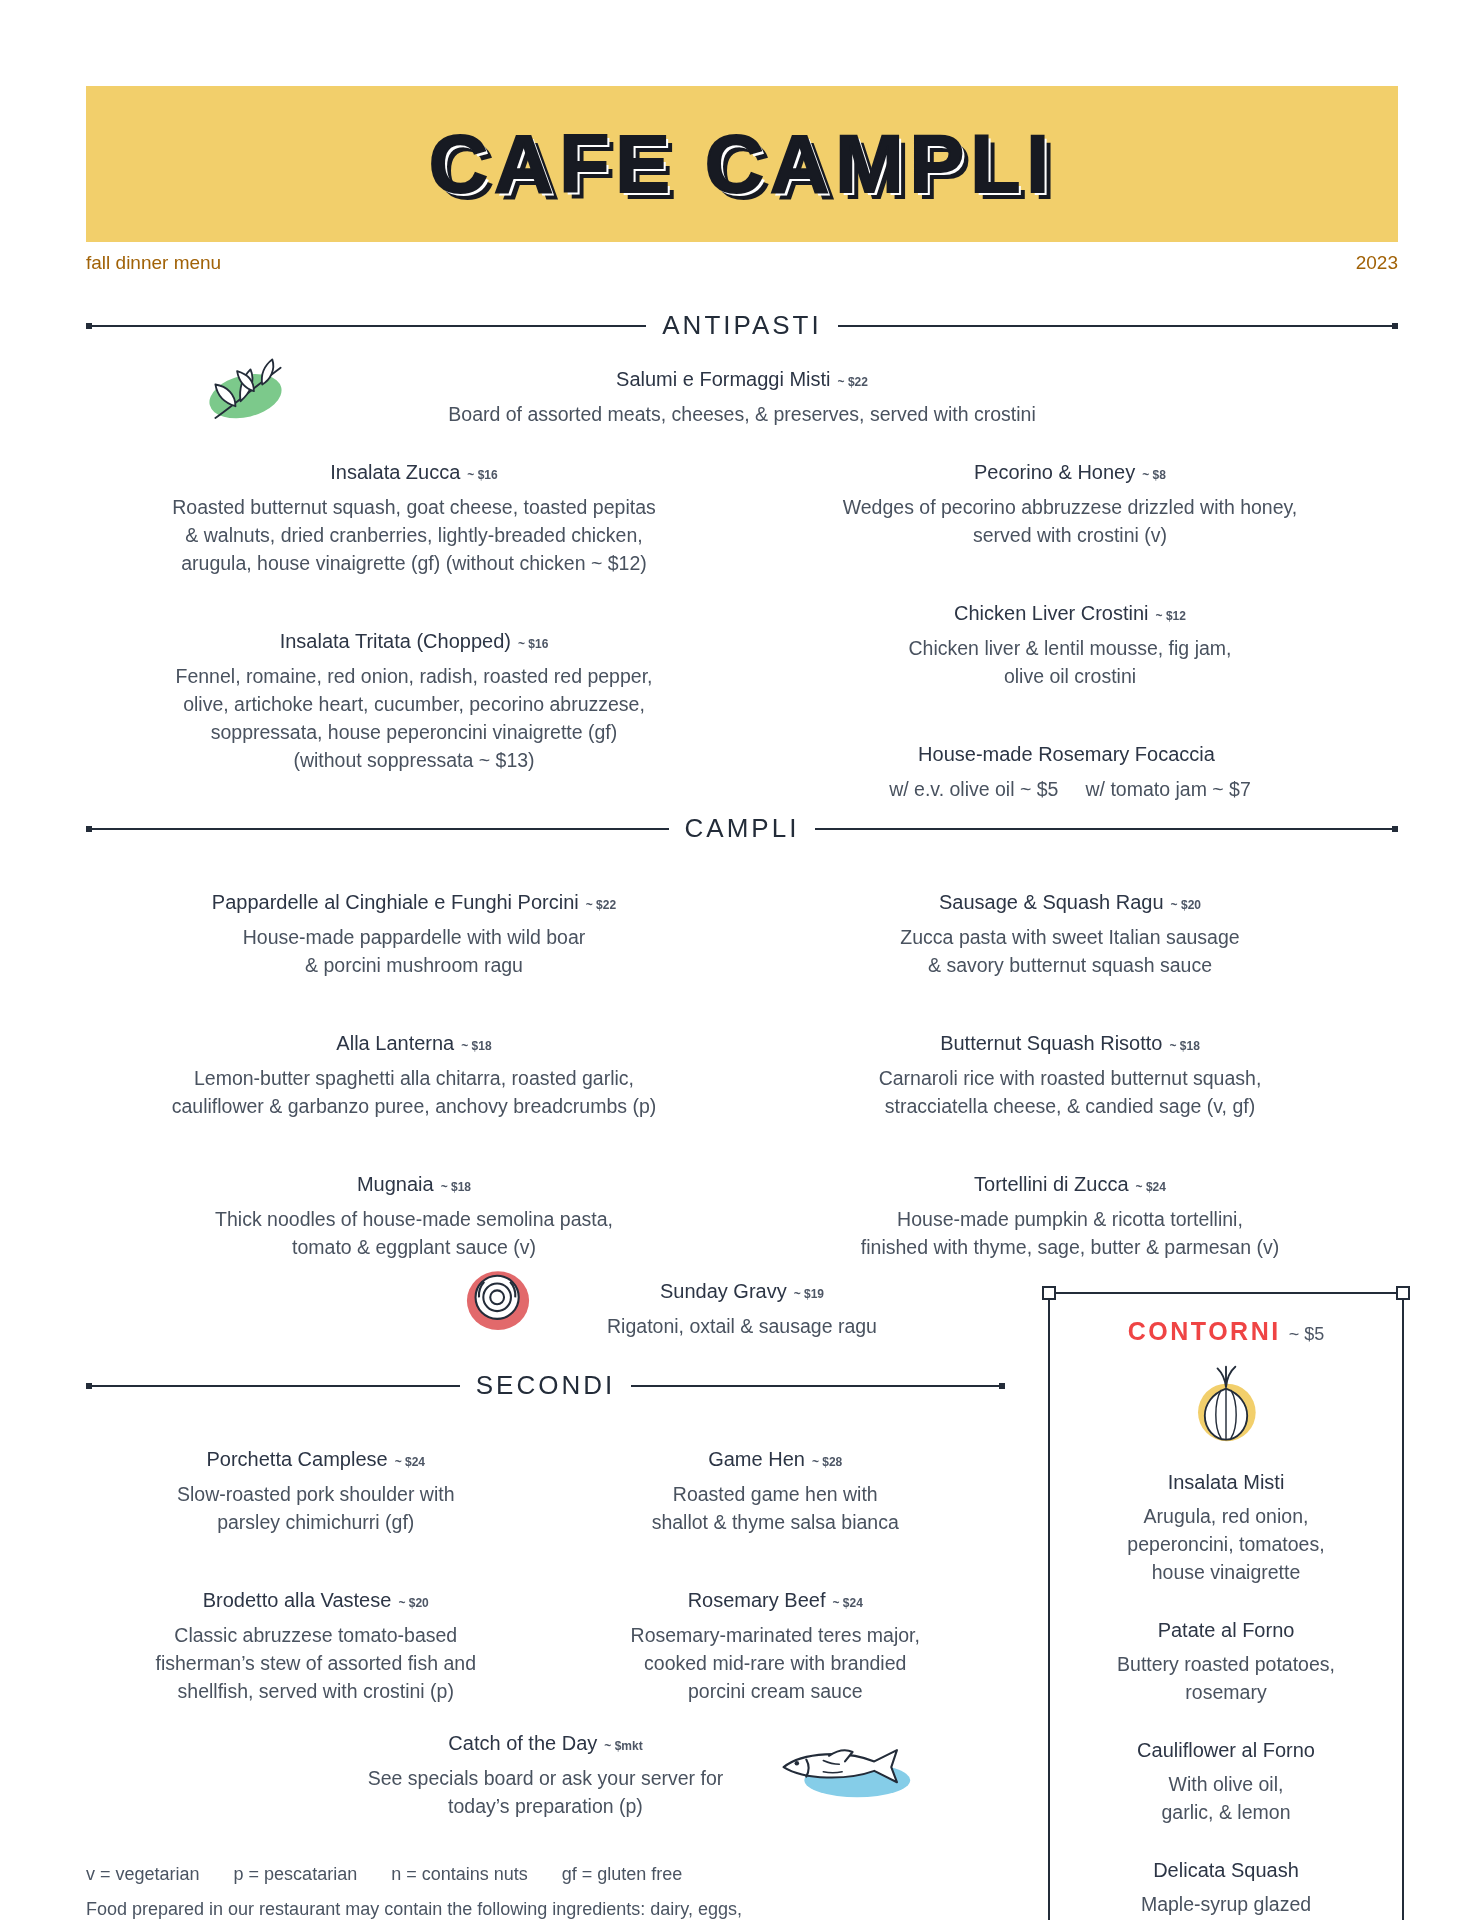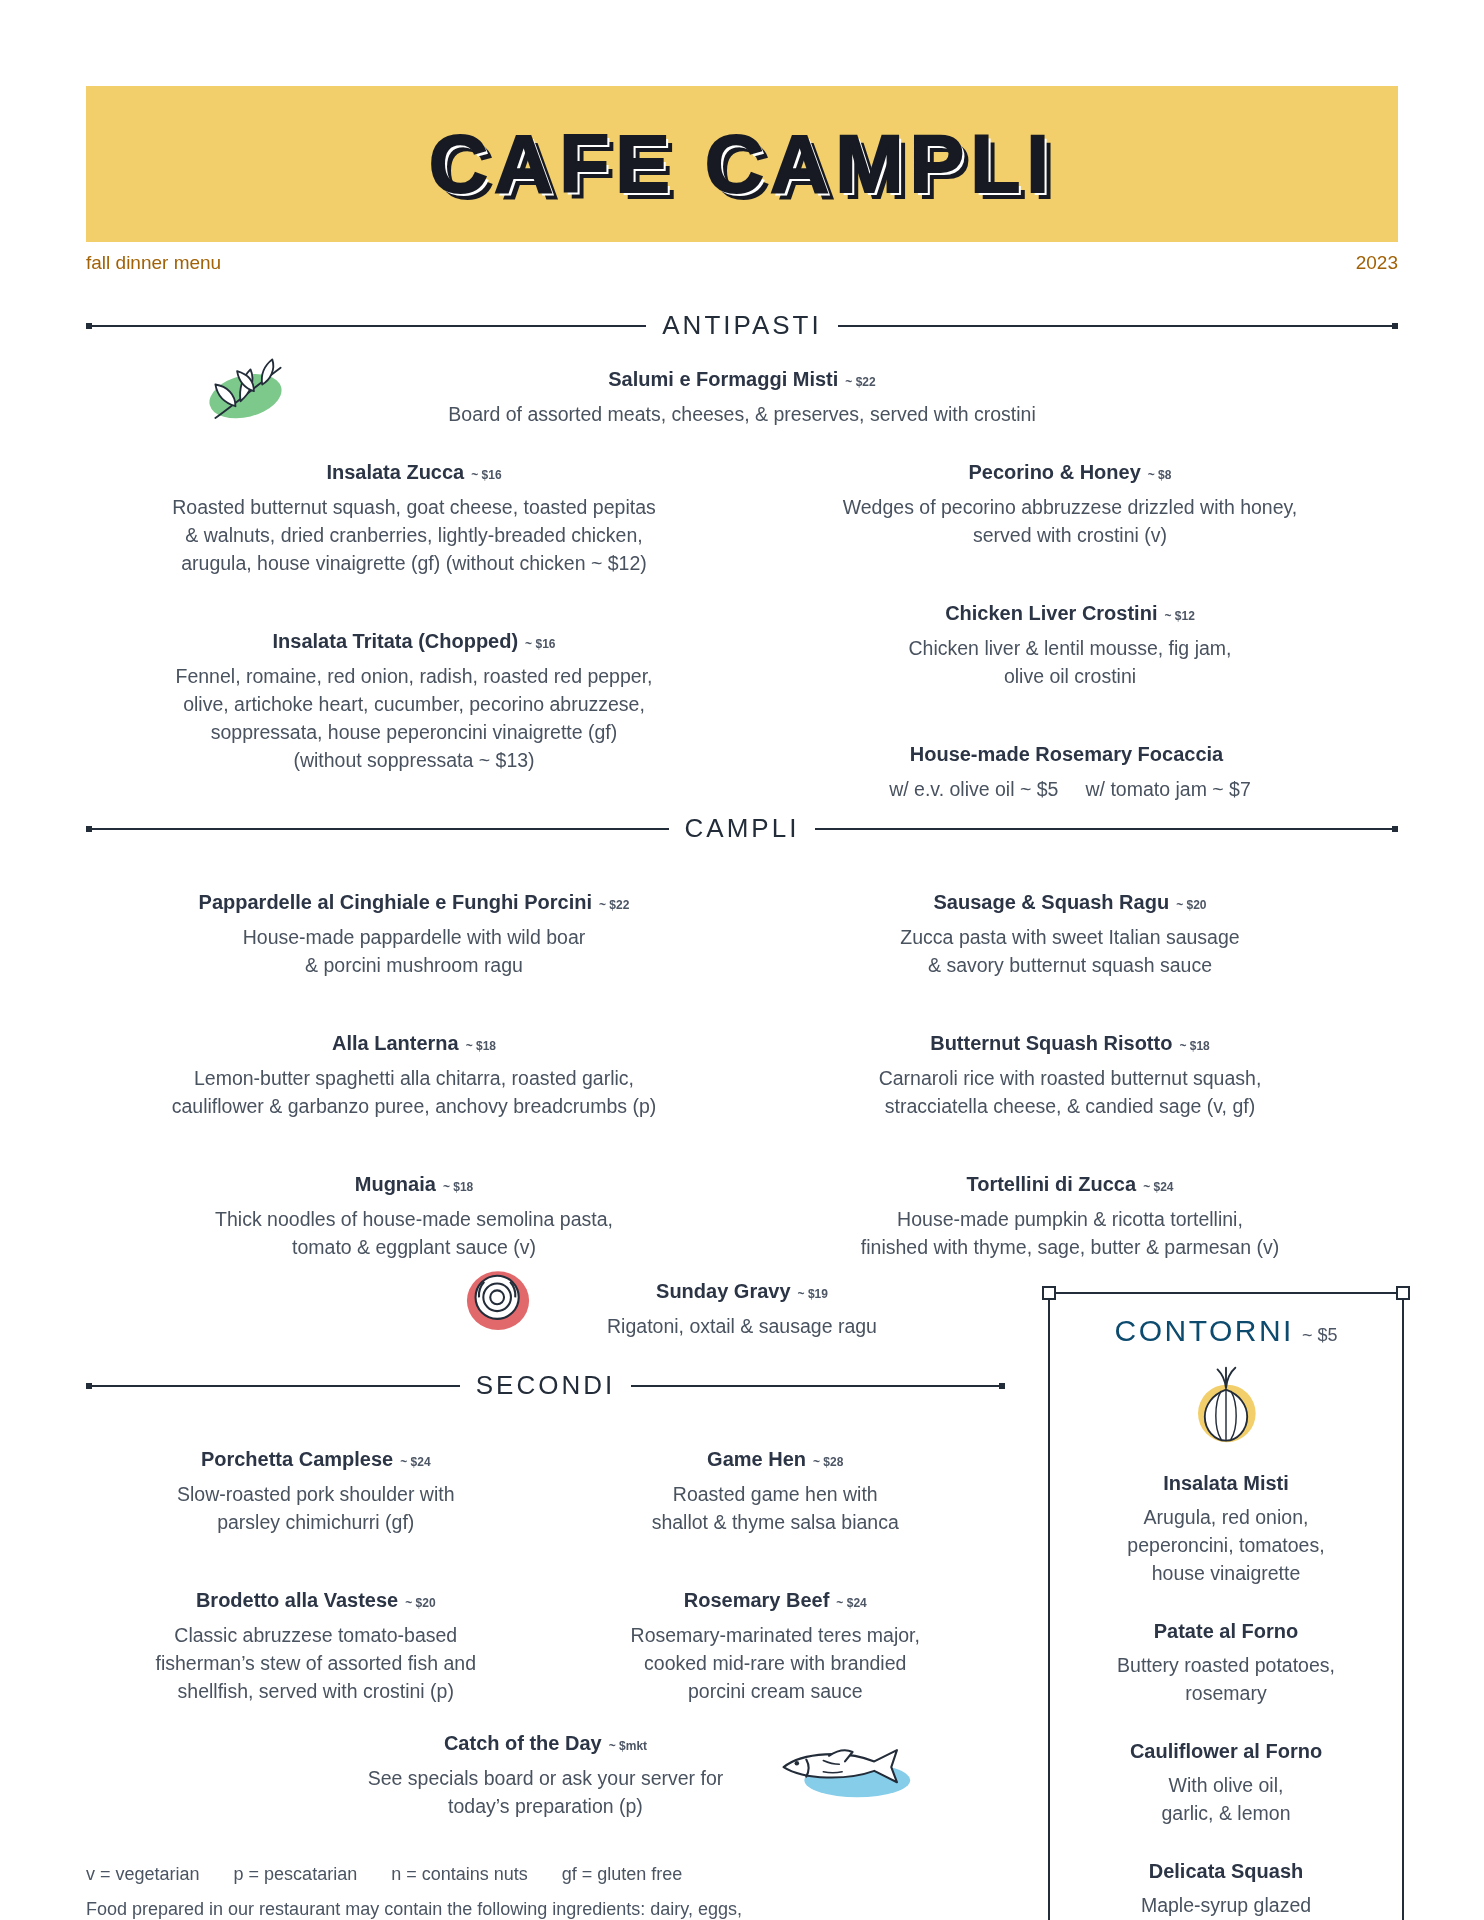--- a/index.html
+++ b/index.html
@@ -44,21 +44,21 @@
   .divider h2 {
     font-size:26px; font-weight:500; letter-spacing:3px;
     color:#232c39; white-space:nowrap;
   }
   .divider.primi-div { margin-top:10px; }
   .divider.secondi-div { margin-top:30px; width:919px; }
 
   
   .item { text-align:center; }
   .item-head { line-height:28px; }
-  .item-name { font-size:20px; font-weight:700; color:#2c3545; }
+  .item-name { font-size:20px; font-weight:400; color:#2c3545; }
   .item-price { font-size:12px; font-weight:700; color:#4d5665; margin-left:7px; }
   .item-desc {
     margin-top:4px; font-size:19.5px; line-height:28px;
     color:#49525f; white-space:pre-line;
   }
 
   .featured { margin-top:24px; text-align:center; position:relative; }
   .featured.gravy { margin-top:16px; }
   .featured.catch { margin-top:24px; }
 
@@ -78,21 +78,21 @@
   
   .contorni {
     position:absolute; left:1048px; top:1206px;
     width:356px; height:638px;
     border:2px solid #232c39; background:#ffffff;
     padding:22px 24px; text-align:center;
   }
   .corner { position:absolute; width:14px; height:14px; background:#ffffff; border:2px solid #232c39; }
   .corner.tl { left:-8px; top:-8px; } .corner.tr { right:-8px; top:-8px; }
   .contorni-head { line-height:30px; }
-  .c-title { font-size:30px; font-weight:400; letter-spacing:2.5px; color:#0c4a6e; }
+  .c-title { font-size:25px; font-weight:700; letter-spacing:2.5px; color:#ef4444; }
   .c-price { font-size:18px; font-weight:400; color:#4d5665; margin-left:8px; }
   .onion-wrap { margin-top:8px; }
   .contorni-list { margin-top:14px; display:flex; flex-direction:column; gap:30px; }
 
   
   .footer { margin-top:42px; width:900px; font-size:18px; color:#4a5462; }
   .legend { display:flex; gap:34px; line-height:24px; }
   .allergy { margin-top:10px; line-height:27px; white-space:pre-line; }
   .gratuity { margin-top:8px; font-style:italic; line-height:24px; color:#4a5462; }
 </style>

